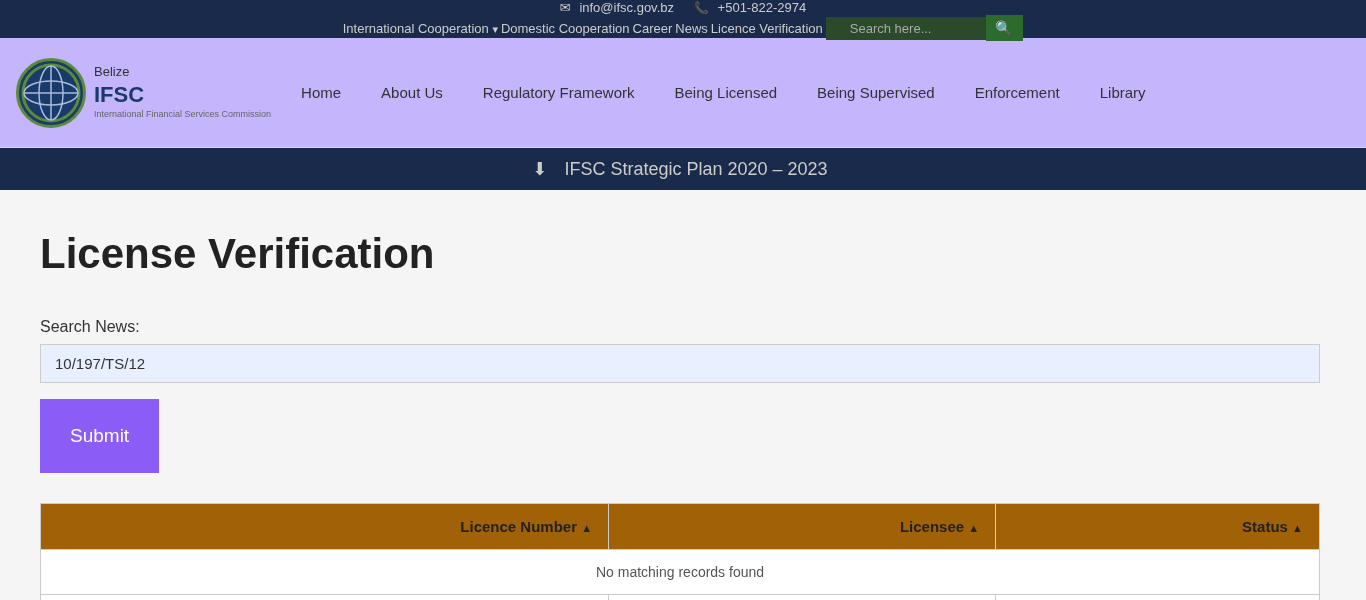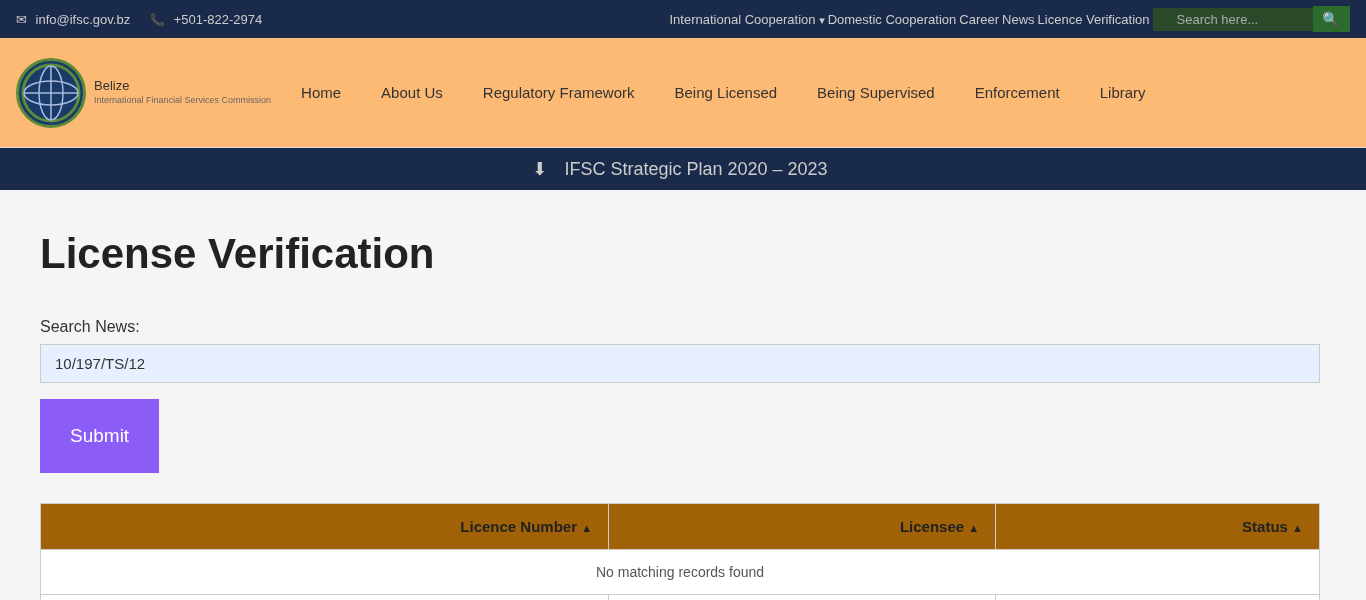--- a/index.html
+++ b/index.html
@@ -8,20 +8,21 @@
     
     .top-bar {
       background: #1a2a4a;
       color: #ccc;
       display: flex;
       align-items: center;
       justify-content: space-between;
       padding: 0 16px;
       height: 38px;
       font-size: 13px;
+      flex-direction: column;
     }
     .top-bar-left { display: flex; gap: 20px; align-items: center; }
     .top-bar-right { display: flex; align-items: center; gap: 3px; }
     .top-bar a { color: #ccc; text-decoration: none; }
     .search-container { display: flex; align-items: center; }
     .search-container input {
       background: #2a4a2a;
       border: none;
       color: #ccc;
       padding: 4px 24px;
@@ -34,21 +35,21 @@
       background: #2d6a2d;
       border: none;
       color: #fff;
       padding: 5px 10px;
       cursor: pointer;
       font-size: 14px;
     }
 
     
     .nav-bar {
-      background: #fdba74;
+      background: #c4b5fd;
       border-bottom: 1px solid #ddd;
       display: flex;
       align-items: center;
       padding: 0 16px;
       height: 110px;
     }
     .logo-area {
       display: flex;
       align-items: center;
       margin-right: 30px;
@@ -205,20 +206,21 @@
       <svg width="60" height="60" viewBox="0 0 60 60">
         <circle cx="30" cy="30" r="28" fill="#1a3a6a" stroke="#5a8a3a" stroke-width="3"></circle>
         <ellipse cx="30" cy="30" rx="12" ry="27" fill="none" stroke="#aabbdd" stroke-width="1.5"></ellipse>
         <ellipse cx="30" cy="30" rx="27" ry="12" fill="none" stroke="#aabbdd" stroke-width="1.5"></ellipse>
         <line x1="3" y1="30" x2="57" y2="30" stroke="#aabbdd" stroke-width="1.5"></line>
         <line x1="30" y1="3" x2="30" y2="57" stroke="#aabbdd" stroke-width="1.5"></line>
       </svg>
     </div>
     <div class="logo-text">
       <div class="belize">Belize</div>
+      <div class="ifsc">IFSC</div>
       <div class="full">International Financial Services Commission</div>
     </div>
   </div>
   <nav class="main-nav">
     <a href="#">
       <span>Home</span>
     </a>
     <a href="#">
       <span>About Us</span>
     </a>

